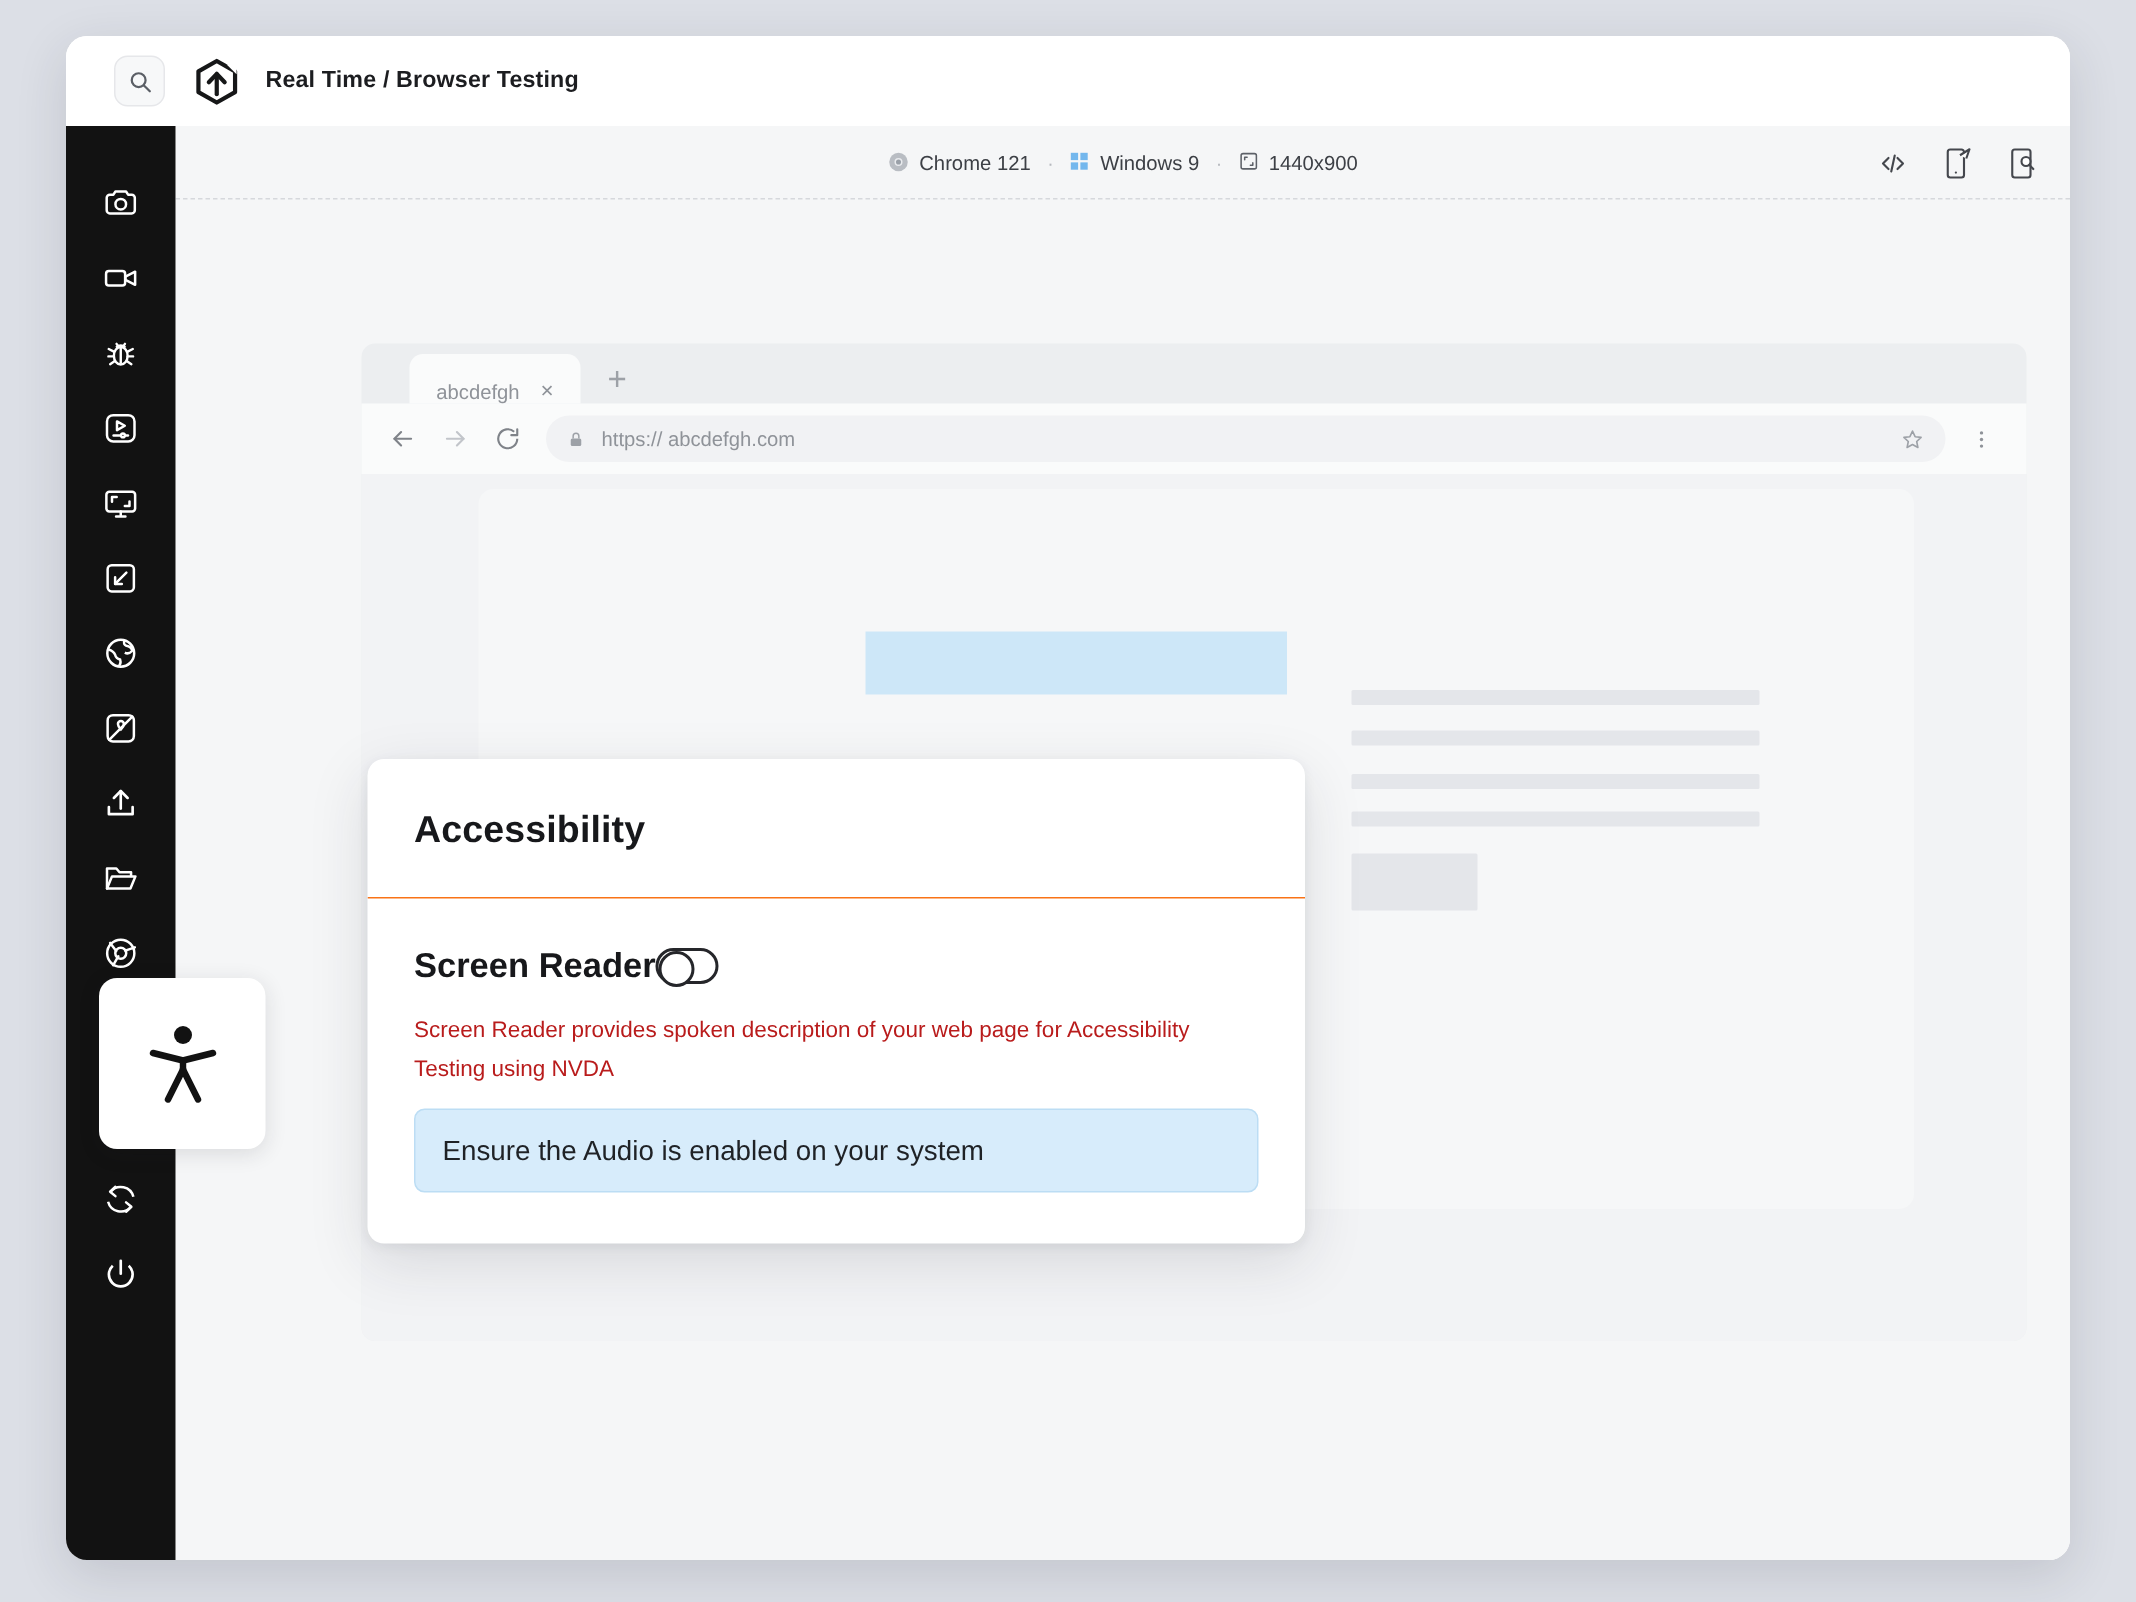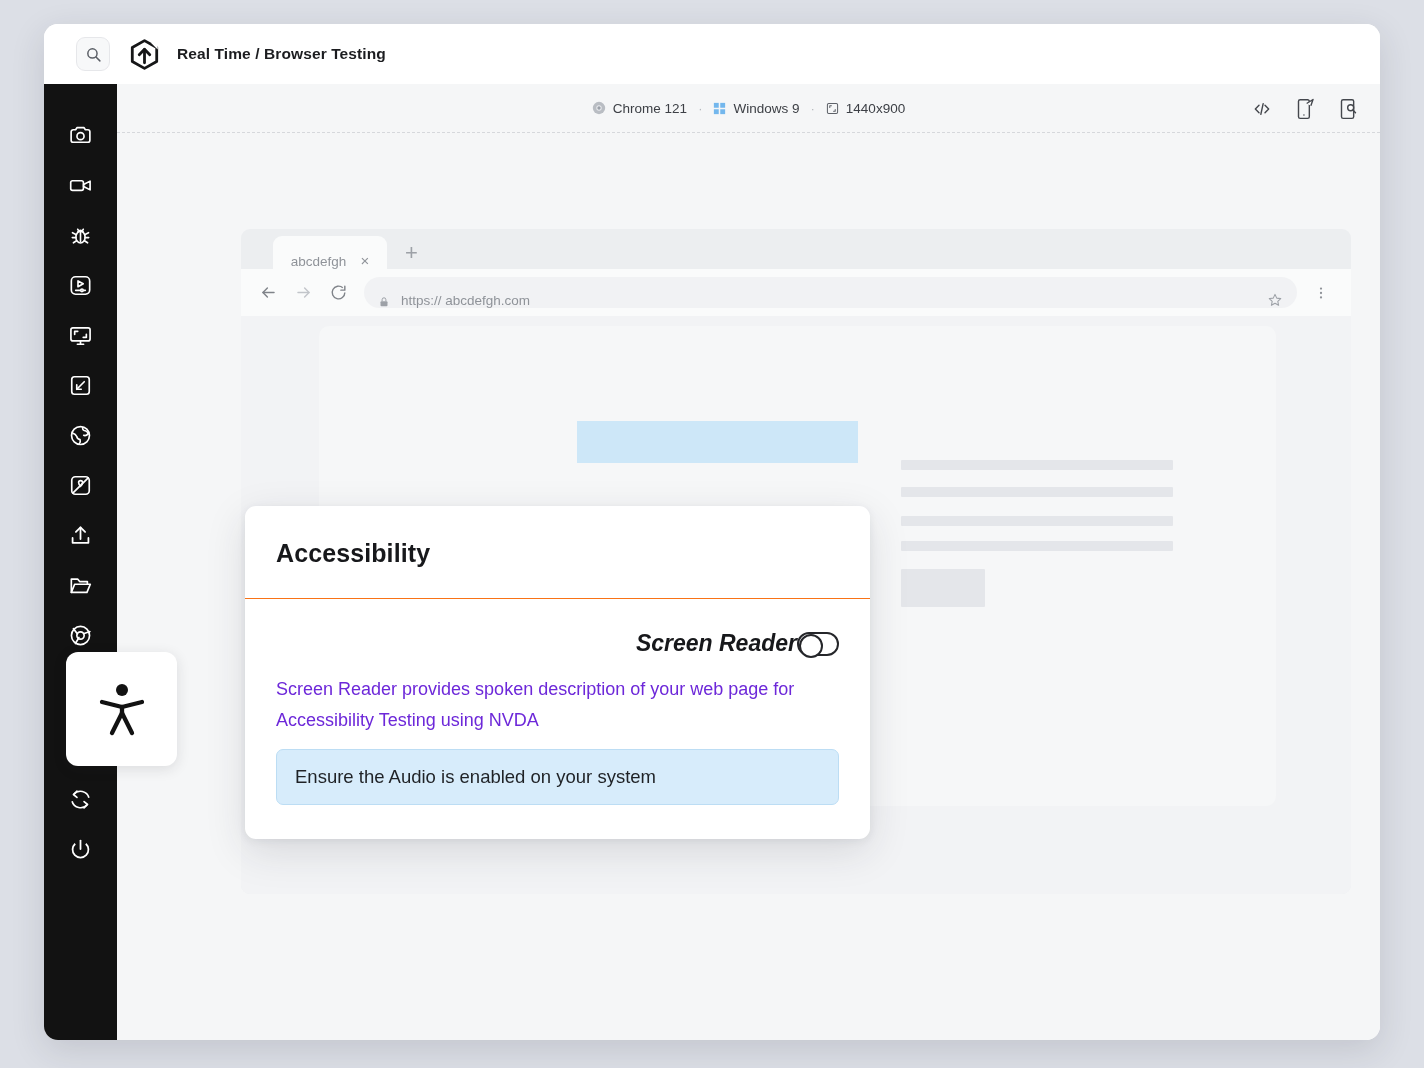--- a/index.html
+++ b/index.html
@@ -104,21 +104,21 @@
   #device-bar {
     position: relative;
     height: 49px;
     display: flex;
     align-items: center;
     justify-content: center;
     border-bottom: 1px dashed #d6d8dc;
     font-size: 13.5px;
     color: #3d4046;
   }
-  .dev-item { display: flex; align-items: center; gap: 7px; }
+  .dev-item { display: flex; align-items: flex-start; gap: 7px; }
   .dev-sep { color: #b6b9be; margin: 0 11px; font-size: 13px; }
   #device-bar-actions {
     position: absolute;
     right: 22px; top: 0; height: 49px;
     display: flex; align-items: center; gap: 23px;
     color: #44474d;
   }
   .bar-act { cursor: pointer; display:flex; align-items:center; }
 
   
@@ -170,21 +170,21 @@
     gap: 16px;
   }
   .nav-ic { color: #7f8389; cursor: pointer; display: flex; }
   .nav-ic.dim { color: #c2c5ca; }
   #urlbar {
     flex: 1;
     height: 31px;
     background: #f1f2f4;
     border-radius: 17px;
     display: flex;
-    align-items: flex-end;
+    align-items: center;
     padding: 0 14px;
     gap: 11px;
     font-size: 13.5px;
     color: #8f9399;
     cursor: text;
   }
   #url-text { flex: 1; }
   .url-act { color: #9da1a7; cursor: pointer; display: flex; }
   #page-canvas {
     position: absolute;
@@ -238,22 +238,21 @@
   #dialog-title {
     font-size: 25px;
     font-weight: bold;
     color: #17181b;
     letter-spacing: .1px;
   }
   #dialog-body { padding: 31px 31px 34px 31px; }
   #sr-row {
     display: flex;
     align-items: center;
-    justify-content: flex-end;
-    font-style: italic;
+    justify-content: flex-start;
   }
   #sr-title {
     font-size: 23px;
     font-weight: bold;
     color: #17181b;
   }
   #sr-toggle {
     width: 42px; height: 24px;
     border: 2px solid #25262a;
     border-radius: 13px;
@@ -266,23 +265,23 @@
     content: "";
     position: absolute;
     left: 0px; top: 0px;
     width: 20px; height: 20px;
     border: 2px solid #25262a;
     border-radius: 50%;
     background: #ffffff;
   }
   #sr-desc {
     margin-top: 17px;
-    font-size: 18px;
+    font-size: 15px;
     line-height: 1.72;
-    color: #6d28d9;
+    color: #b91c1c;
     max-width: 570px;
   }
   #audio-note {
     margin-top: 13px;
     background: #d7ecfb;
     border: 1px solid #bcddf4;
     border-radius: 7px;
     padding: 16px 18px;
     font-size: 18.5px;
     color: #1f2226;

